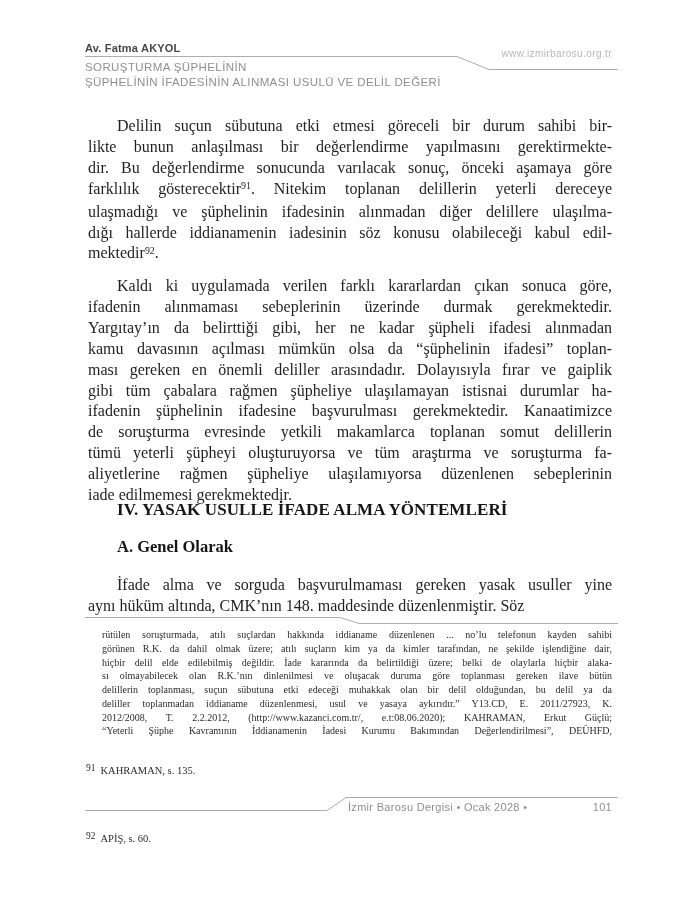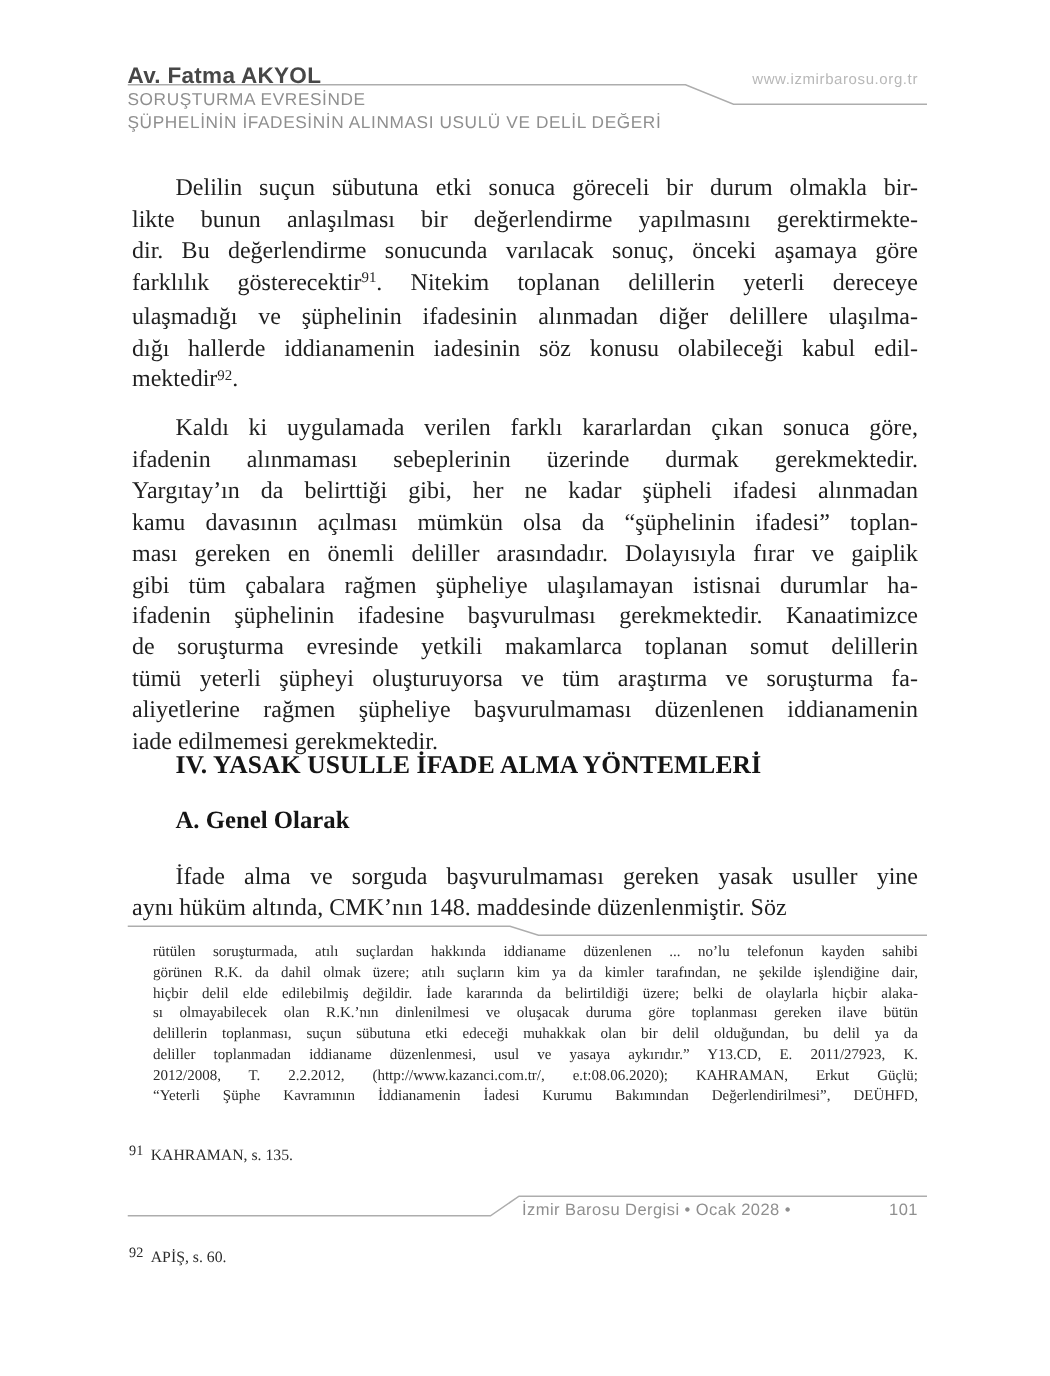--- a/index.html
+++ b/index.html
@@ -9,21 +9,21 @@
     position: relative;
     font-family: "Liberation Serif", "DejaVu Serif", serif;
     color: #1f1f1f;
     overflow: hidden;
   }
   .abs { position: absolute; }
 
   
   .author {
     font-family: "Liberation Sans", "DejaVu Sans", sans-serif;
-    font-size: 15px; font-weight: bold; color: #474747; letter-spacing: 0.2px;
+    font-size: 11px; font-weight: bold; color: #474747; letter-spacing: 0.2px;
   }
   .doc-title {
     font-family: "Liberation Sans", "DejaVu Sans", sans-serif;
     font-size: 11.5px; color: #8f8f8f; letter-spacing: 0.4px;
   }
   .website {
     font-family: "Liberation Sans", "DejaVu Sans", sans-serif;
     font-size: 10px; color: #b8b8b8; letter-spacing: 0.4px; text-align: right;
   }
 
@@ -59,44 +59,44 @@
 <body>
 
 <div class="abs author" style="left:85px; top:42px;">Av. Fatma AKYOL</div>
 
 <svg class="abs rule" style="left:85px; top:54px;" width="533" height="17">
   <polyline points="0,2.5 372,2.5 404,15.5 533,15.5" fill="none" stroke="#adadad" stroke-width="1"></polyline>
 </svg>
 
 <div class="abs website" style="left:450px; top:48px; width:162px;">www.izmirbarosu.org.tr</div>
 
-<div class="abs doc-title" style="left:85px; top:61px;">SORUŞTURMA EVRESİNDE</div>
+<div class="abs doc-title" style="left:85px; top:61px;">SORUŞTURMA ŞÜPHELİNİN</div>
 <div class="abs doc-title" style="left:85px; top:76px;">ŞÜPHELİNİN İFADESİNİN ALINMASI USULÜ VE DELİL DEĞERİ</div>
 
 <div class="abs para" style="left:88px; top:116px;">
-    <div class="pline indent">Delilin suçun sübutuna etki sonuca göreceli bir durum olmakla bir-</div>
+    <div class="pline indent">Delilin suçun sübutuna etki etmesi göreceli bir durum sahibi bir-</div>
     <div class="pline">likte bunun anlaşılması bir değerlendirme yapılmasını gerektirmekte-</div>
     <div class="pline">dir. Bu değerlendirme sonucunda varılacak sonuç, önceki aşamaya göre</div>
     <div class="pline">farklılık gösterecektir<sup>91</sup>. Nitekim toplanan delillerin yeterli dereceye</div>
     <div class="pline">ulaşmadığı ve şüphelinin ifadesinin alınmadan diğer delillere ulaşılma-</div>
     <div class="pline">dığı hallerde iddianamenin iadesinin söz konusu olabileceği kabul edil-</div>
     <div class="pline last">mektedir<sup>92</sup>.</div>
   </div>
 
 <div class="abs para" style="left:88px; top:276px;">
     <div class="pline indent">Kaldı ki uygulamada verilen farklı kararlardan çıkan sonuca göre,</div>
     <div class="pline">ifadenin alınmaması sebeplerinin üzerinde durmak gerekmektedir.</div>
     <div class="pline">Yargıtay’ın da belirttiği gibi, her ne kadar şüpheli ifadesi alınmadan</div>
     <div class="pline">kamu davasının açılması mümkün olsa da “şüphelinin ifadesi” toplan-</div>
     <div class="pline">ması gereken en önemli deliller arasındadır. Dolayısıyla fırar ve gaiplik</div>
     <div class="pline">gibi tüm çabalara rağmen şüpheliye ulaşılamayan istisnai durumlar ha-</div>
     <div class="pline">ifadenin şüphelinin ifadesine başvurulması gerekmektedir. Kanaatimizce</div>
     <div class="pline">de soruşturma evresinde yetkili makamlarca toplanan somut delillerin</div>
     <div class="pline">tümü yeterli şüpheyi oluşturuyorsa ve tüm araştırma ve soruşturma fa-</div>
-    <div class="pline">aliyetlerine rağmen şüpheliye başvurulmaması düzenlenen iddianamenin</div>
+    <div class="pline">aliyetlerine rağmen şüpheliye ulaşılamıyorsa düzenlenen sebeplerinin</div>
     <div class="pline last">iade edilmemesi gerekmektedir.</div>
   </div>
 
 <div class="abs sec-heading" style="left:117px; top:500px;">IV. YASAK USULLE İFADE ALMA YÖNTEMLERİ</div>
 
 <div class="abs sub-heading" style="left:117px; top:537px;">A. Genel Olarak</div>
 
 <div class="abs para" style="left:88px; top:575px;">
     <div class="pline indent">İfade alma ve sorguda başvurulmaması gereken yasak usuller yine</div>
     <div class="pline last">aynı hüküm altında, CMK’nın 148. maddesinde düzenlenmiştir. Söz</div>

